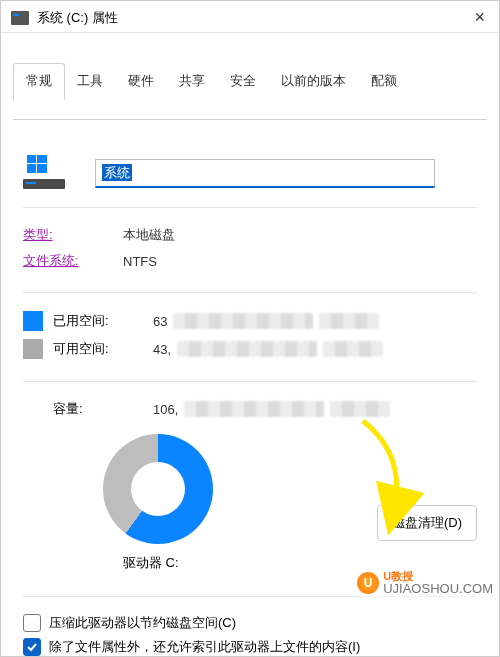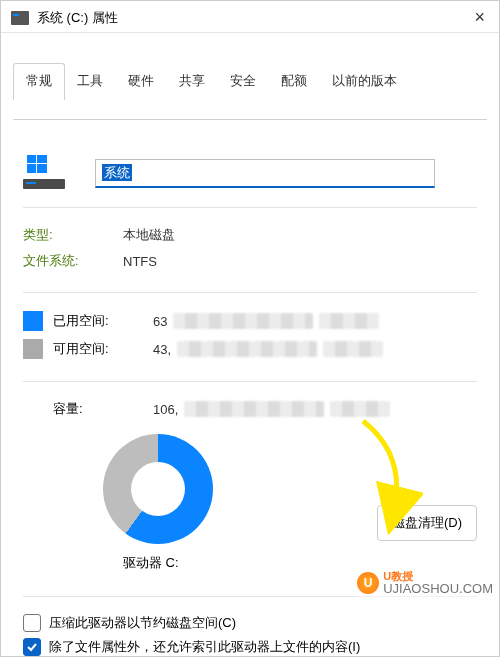--- a/index.html
+++ b/index.html
@@ -59,21 +59,21 @@
   .drive-icon .bar::after {
     content: ""; position: absolute; left: 3px; top: 3px; width: 10px; height: 2px; background: #0a84ff;
   }
   .name-field {
     border: 1px solid #bfbfbf; border-bottom: 2px solid #0a64c8;
     padding: 4px 6px; width: 340px; background: #fff;
   }
   .name-sel { background: #0a64c8; color: #fff; padding: 1px 2px; }
   .sep { border: none; border-top: 1px solid #e2e2e2; margin: 18px 0 14px 0; }
   .kvrow { display: flex; align-items: center; padding: 4px 0; }
-  .kvrow .k { width: 100px; color: #4d7c0f; }
+  .kvrow .k { width: 100px; color: #a21caf; text-decoration: underline; }
   .kvrow .v { flex: 1; color: #333; }
   .storage-row { display: flex; align-items: center; padding: 4px 0; }
   .sq { width: 20px; height: 20px; margin-right: 10px; }
   .sq.used { background: #0a84ff; }
   .sq.free { background: #aaa; }
   .storage-label { width: 100px; }
   .storage-val { flex: 1; display: flex; align-items: center; gap: 6px; }
   .num-prefix { color: #333; }
   .blur-bar {
     height: 16px; border-radius: 2px;
@@ -143,22 +143,22 @@
     </div>
     <span class="close-x">×</span>
   </div>
 
   <div class="tabs">
     <div class="tab active">常规</div>
     <div class="tab">工具</div>
     <div class="tab">硬件</div>
     <div class="tab">共享</div>
     <div class="tab">安全</div>
+    <div class="tab">以前的版本</div>
     <div class="tab">配额</div>
-    <div class="tab">以前的版本</div>
   </div>
   <div class="tab-underline"></div>
 
   <div class="content">
 
     <div class="iconrow">
       <div class="drive-icon">
         <div class="win"></div>
           <div class="bar"></div>
       </div>

